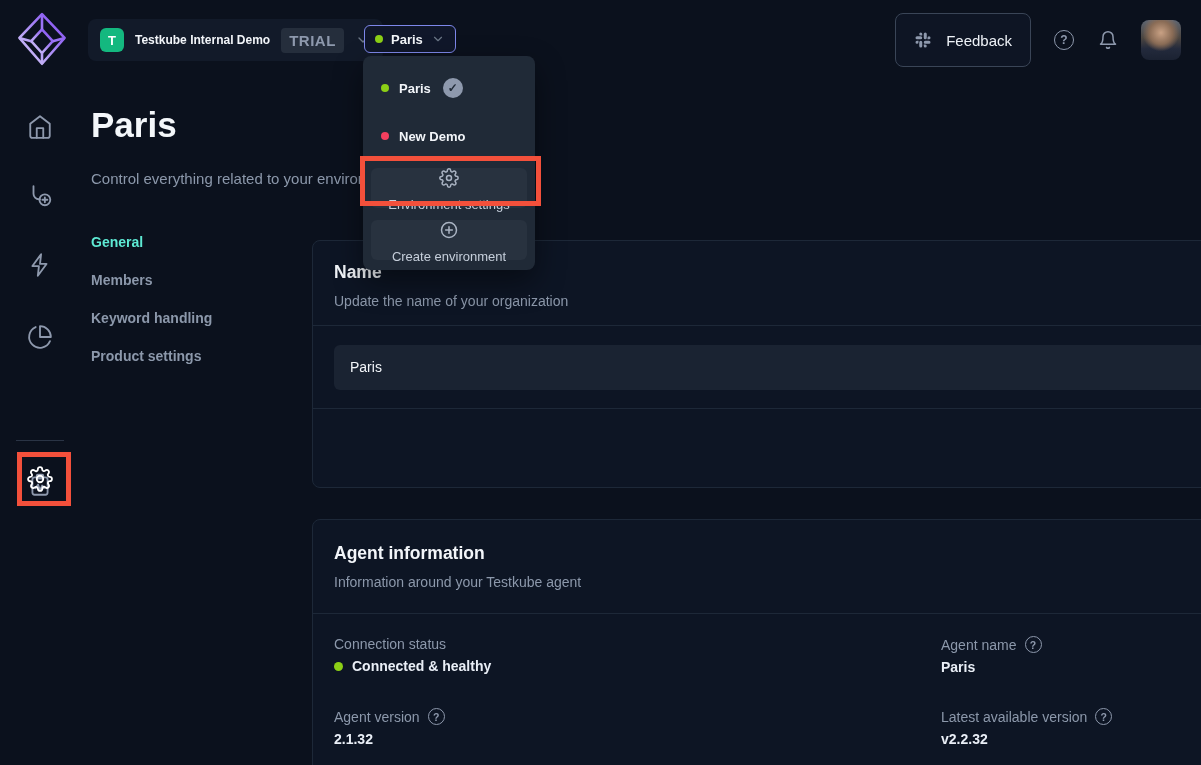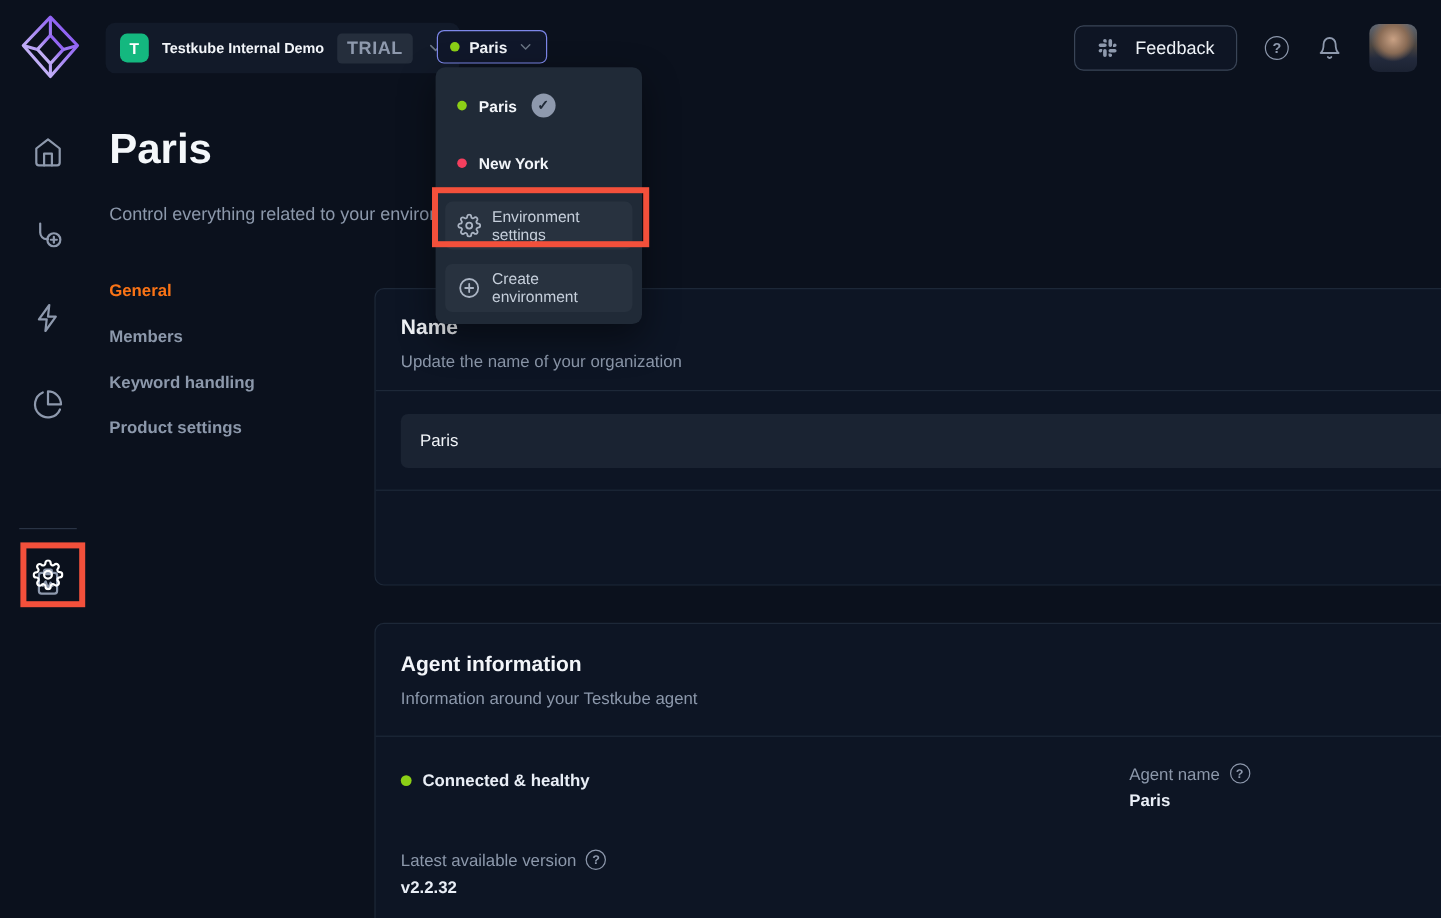--- a/index.html
+++ b/index.html
@@ -23,21 +23,21 @@
   .env-btn { position:absolute; left:364px; top:25px; height:28px; display:flex; align-items:center;
     gap:8px; padding:0 10px; border:1px solid #7d87ea; border-radius:6px; background:#10172a;
     cursor:pointer; z-index:45; }
   .dot { width:8px; height:8px; border-radius:50%; display:inline-block; flex:none; }
   .dot-lime { background:#8ccf16; }
   .dot-rose { background:#f43f5e; }
   .env-btn-label { font-size:13px; font-weight:700; color:#f2f5f9; }
 
   .topbar-right { position:absolute; right:20px; top:0; height:80px; display:flex;
     align-items:center; gap:22px; }
-  .feedback-btn { height:38px; display:flex; align-items:center; gap:14px; padding:0 18px;
+  .feedback-btn { height:54px; display:flex; align-items:center; gap:14px; padding:0 18px;
     border:1px solid #3a4557; border-radius:8px; background:#0e1524; cursor:pointer; }
   .feedback-label { font-size:15px; color:#eef2f7; }
   .icon-btn { width:22px; height:22px; display:flex; align-items:center; justify-content:center;
     cursor:pointer; }
   .qcircle { width:20px; height:20px; border:1.7px solid #8e99ad; border-radius:50%;
     color:#8e99ad; font-size:12px; font-weight:700; display:inline-flex; align-items:center;
     justify-content:center; }
   .qcircle::after { content:"?"; }
   .qcircle.small { width:17px; height:17px; border-width:1.5px; font-size:10.5px; }
   .avatar { width:40px; height:40px; border-radius:8px; cursor:pointer;
@@ -49,21 +49,21 @@
   .dropdown { position:absolute; left:363px; top:56px; width:172px; z-index:50;
     background:#202a37; border-radius:8px; padding:8px 0 10px 0;
     box-shadow:0 12px 30px rgba(0,0,0,.45); }
   .env-opt { height:48px; display:flex; align-items:center; gap:10px; padding:0 18px; cursor:pointer; }
   .env-opt-label { font-size:13px; font-weight:700; color:#f2f5f9; }
   .check-badge { width:20px; height:20px; border-radius:50%; background:#8e99ad; color:#202a37;
     font-size:12px; font-weight:700; display:inline-flex; align-items:center; justify-content:center;
     margin-left:2px; }
   .check-badge::after { content:"✓"; }
   .menu-item { height:40px; margin:8px 8px 0 8px; display:flex; align-items:center; gap:9px;
-    padding:0 10px; border-radius:6px; background:#28323f; cursor:pointer; }
+    padding:0 10px; border-radius:6px; background:#28323f; cursor:pointer;flex-direction:column; }
   .menu-item + .menu-item { margin-top:12px; }
   .menu-item-label { font-size:13px; color:#c6cfdb; }
   .mi-icon { width:20px; height:20px; stroke:#aab4c3; fill:none; stroke-width:1.8;
     stroke-linecap:round; stroke-linejoin:round; flex:none; }
 
   
   .annot { position:absolute; border:5px solid #f3503b; z-index:60; pointer-events:none; }
   .annot-menu { left:360px; top:156px; width:181px; height:50px; }
   .annot-gear { left:17px; top:452px; width:54px; height:54px; }
 
@@ -76,21 +76,21 @@
   .side-divider { position:absolute; left:16px; top:360px; width:48px; height:1px; background:#2a3445; }
 
   
   .page-title { position:absolute; left:91px; top:105px; font-size:35px; font-weight:700;
     color:#f4f7fa; z-index:1; }
   .page-subtitle { position:absolute; left:91px; top:170px; font-size:15px; color:#8c98ab;
     white-space:nowrap; z-index:1; }
 
   .tabs { position:absolute; left:91px; top:231px; display:flex; flex-direction:column; gap:16px; z-index:1; }
   .tab { font-size:14px; font-weight:700; color:#8c98ab; line-height:22px; cursor:pointer; }
-  .tab.active { color:#f97316; }
+  .tab.active { color:#5eead4; }
 
   .card { position:absolute; left:312px; width:920px; background:#0d1524;
     border:1px solid #1d2838; border-radius:8px; z-index:2; }
   .card-name { top:240px; height:248px; }
   .card-agent { top:519px; height:300px; }
   .card-header { padding:21px 21px 0 21px; height:85px; border-bottom:1px solid #1d2838; }
   .card-agent .card-header { height:94px; padding-top:23px; }
   .card-title { font-size:17.5px; font-weight:700; color:#f2f5f9; }
   .card-sub { font-size:14px; color:#8c98ab; margin-top:10px; }
 
@@ -168,21 +168,21 @@
   </div>
 
   <div class="dropdown">
     <div class="env-opt">
       <span class="dot dot-lime"></span>
       <span class="env-opt-label">Paris</span>
       <span class="check-badge"></span>
     </div>
     <div class="env-opt">
       <span class="dot dot-rose"></span>
-      <span class="env-opt-label">New York</span>
+      <span class="env-opt-label">New Demo</span>
     </div>
     <div class="menu-item">
       <svg class="mi-icon" viewBox="0 0 24 24">
         <circle cx="12" cy="12" r="3"></circle>
         <path d="M19.4 15a1.65 1.65 0 0 0 .33 1.82l.06.06a2 2 0 0 1 0 2.83 2 2 0 0 1-2.83 0l-.06-.06a1.65 1.65 0 0 0-1.82-.33 1.65 1.65 0 0 0-1 1.51V21a2 2 0 0 1-2 2 2 2 0 0 1-2-2v-.09A1.65 1.65 0 0 0 9 19.4a1.65 1.65 0 0 0-1.82.33l-.06.06a2 2 0 0 1-2.83 0 2 2 0 0 1 0-2.83l.06-.06a1.65 1.65 0 0 0 .33-1.82 1.65 1.65 0 0 0-1.51-1H3a2 2 0 0 1-2-2 2 2 0 0 1 2-2h.09A1.65 1.65 0 0 0 4.6 9a1.65 1.65 0 0 0-.33-1.82l-.06-.06a2 2 0 0 1 0-2.83 2 2 0 0 1 2.83 0l.06.06a1.65 1.65 0 0 0 1.82.33H9a1.65 1.65 0 0 0 1-1.51V3a2 2 0 0 1 2-2 2 2 0 0 1 2 2v.09a1.65 1.65 0 0 0 1 1.51 1.65 1.65 0 0 0 1.82-.33l.06-.06a2 2 0 0 1 2.83 0 2 2 0 0 1 0 2.83l-.06.06a1.65 1.65 0 0 0-.33 1.82V9a1.65 1.65 0 0 0 1.51 1H21a2 2 0 0 1 2 2 2 2 0 0 1-2 2h-.09a1.65 1.65 0 0 0-1.51 1z"></path>
       </svg>
       <span class="menu-item-label">Environment settings</span>
     </div>
     <div class="menu-item">
       <svg class="mi-icon" viewBox="0 0 24 24">
@@ -258,36 +258,48 @@
     <div class="name-footer"></div>
   </div>
 
   <div class="card card-agent">
     <div class="card-header">
       <div class="card-title">Agent information</div>
       <div class="card-sub">Information around your Testkube agent</div>
     </div>
     <div class="agent-body">
       <div>
+        <div class="field-label">
+            <span>Connection status</span>
+          </div>
         <div class="field-value">
           <span class="status-dot"></span>
           <span>Connected &amp; healthy</span>
         </div>
       </div>
       <div>
         <div class="field-label">
           <span>Agent name</span>
           <span class="qcircle small"></span>
         </div>
         <div class="field-value">
             <span>Paris</span>
           </div>
       </div>
       <div>
         <div class="field-label">
+          <span>Agent version</span>
+          <span class="qcircle small"></span>
+        </div>
+        <div class="field-value">
+            <span>2.1.32</span>
+          </div>
+      </div>
+      <div>
+        <div class="field-label">
           <span>Latest available version</span>
           <span class="qcircle small"></span>
         </div>
         <div class="field-value">
             <span>v2.2.32</span>
           </div>
       </div>
     </div>
   </div>
 

